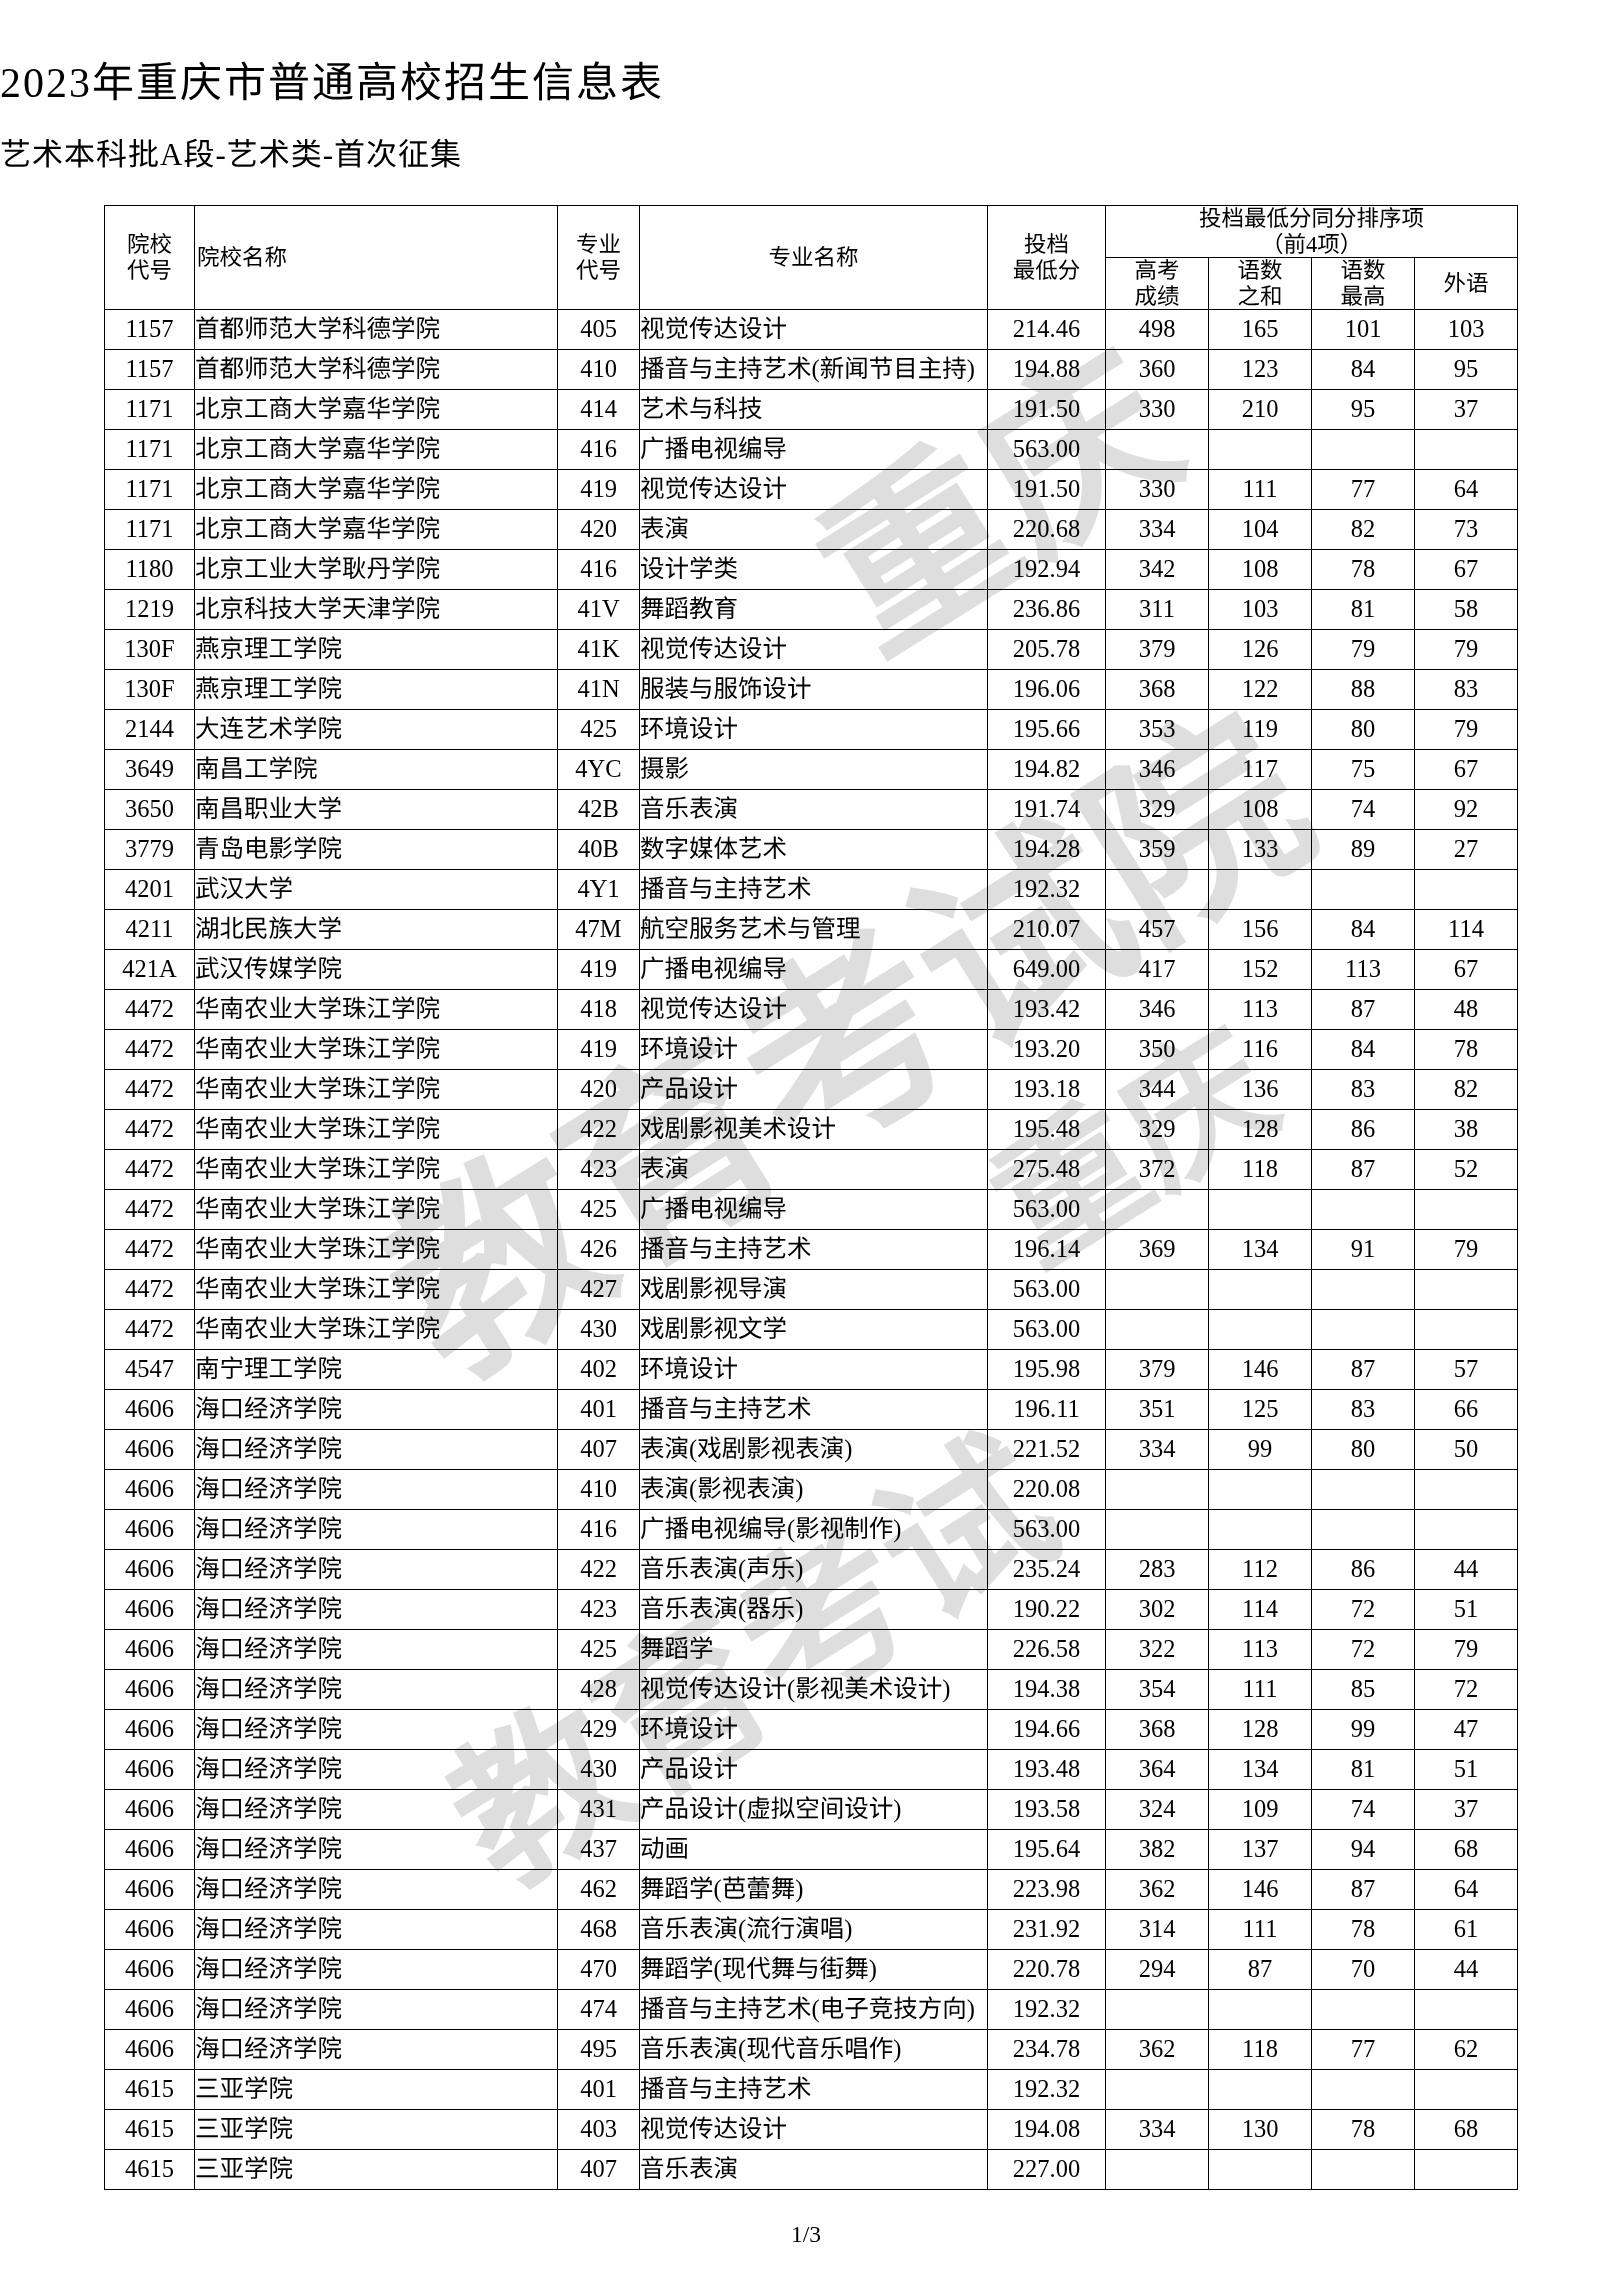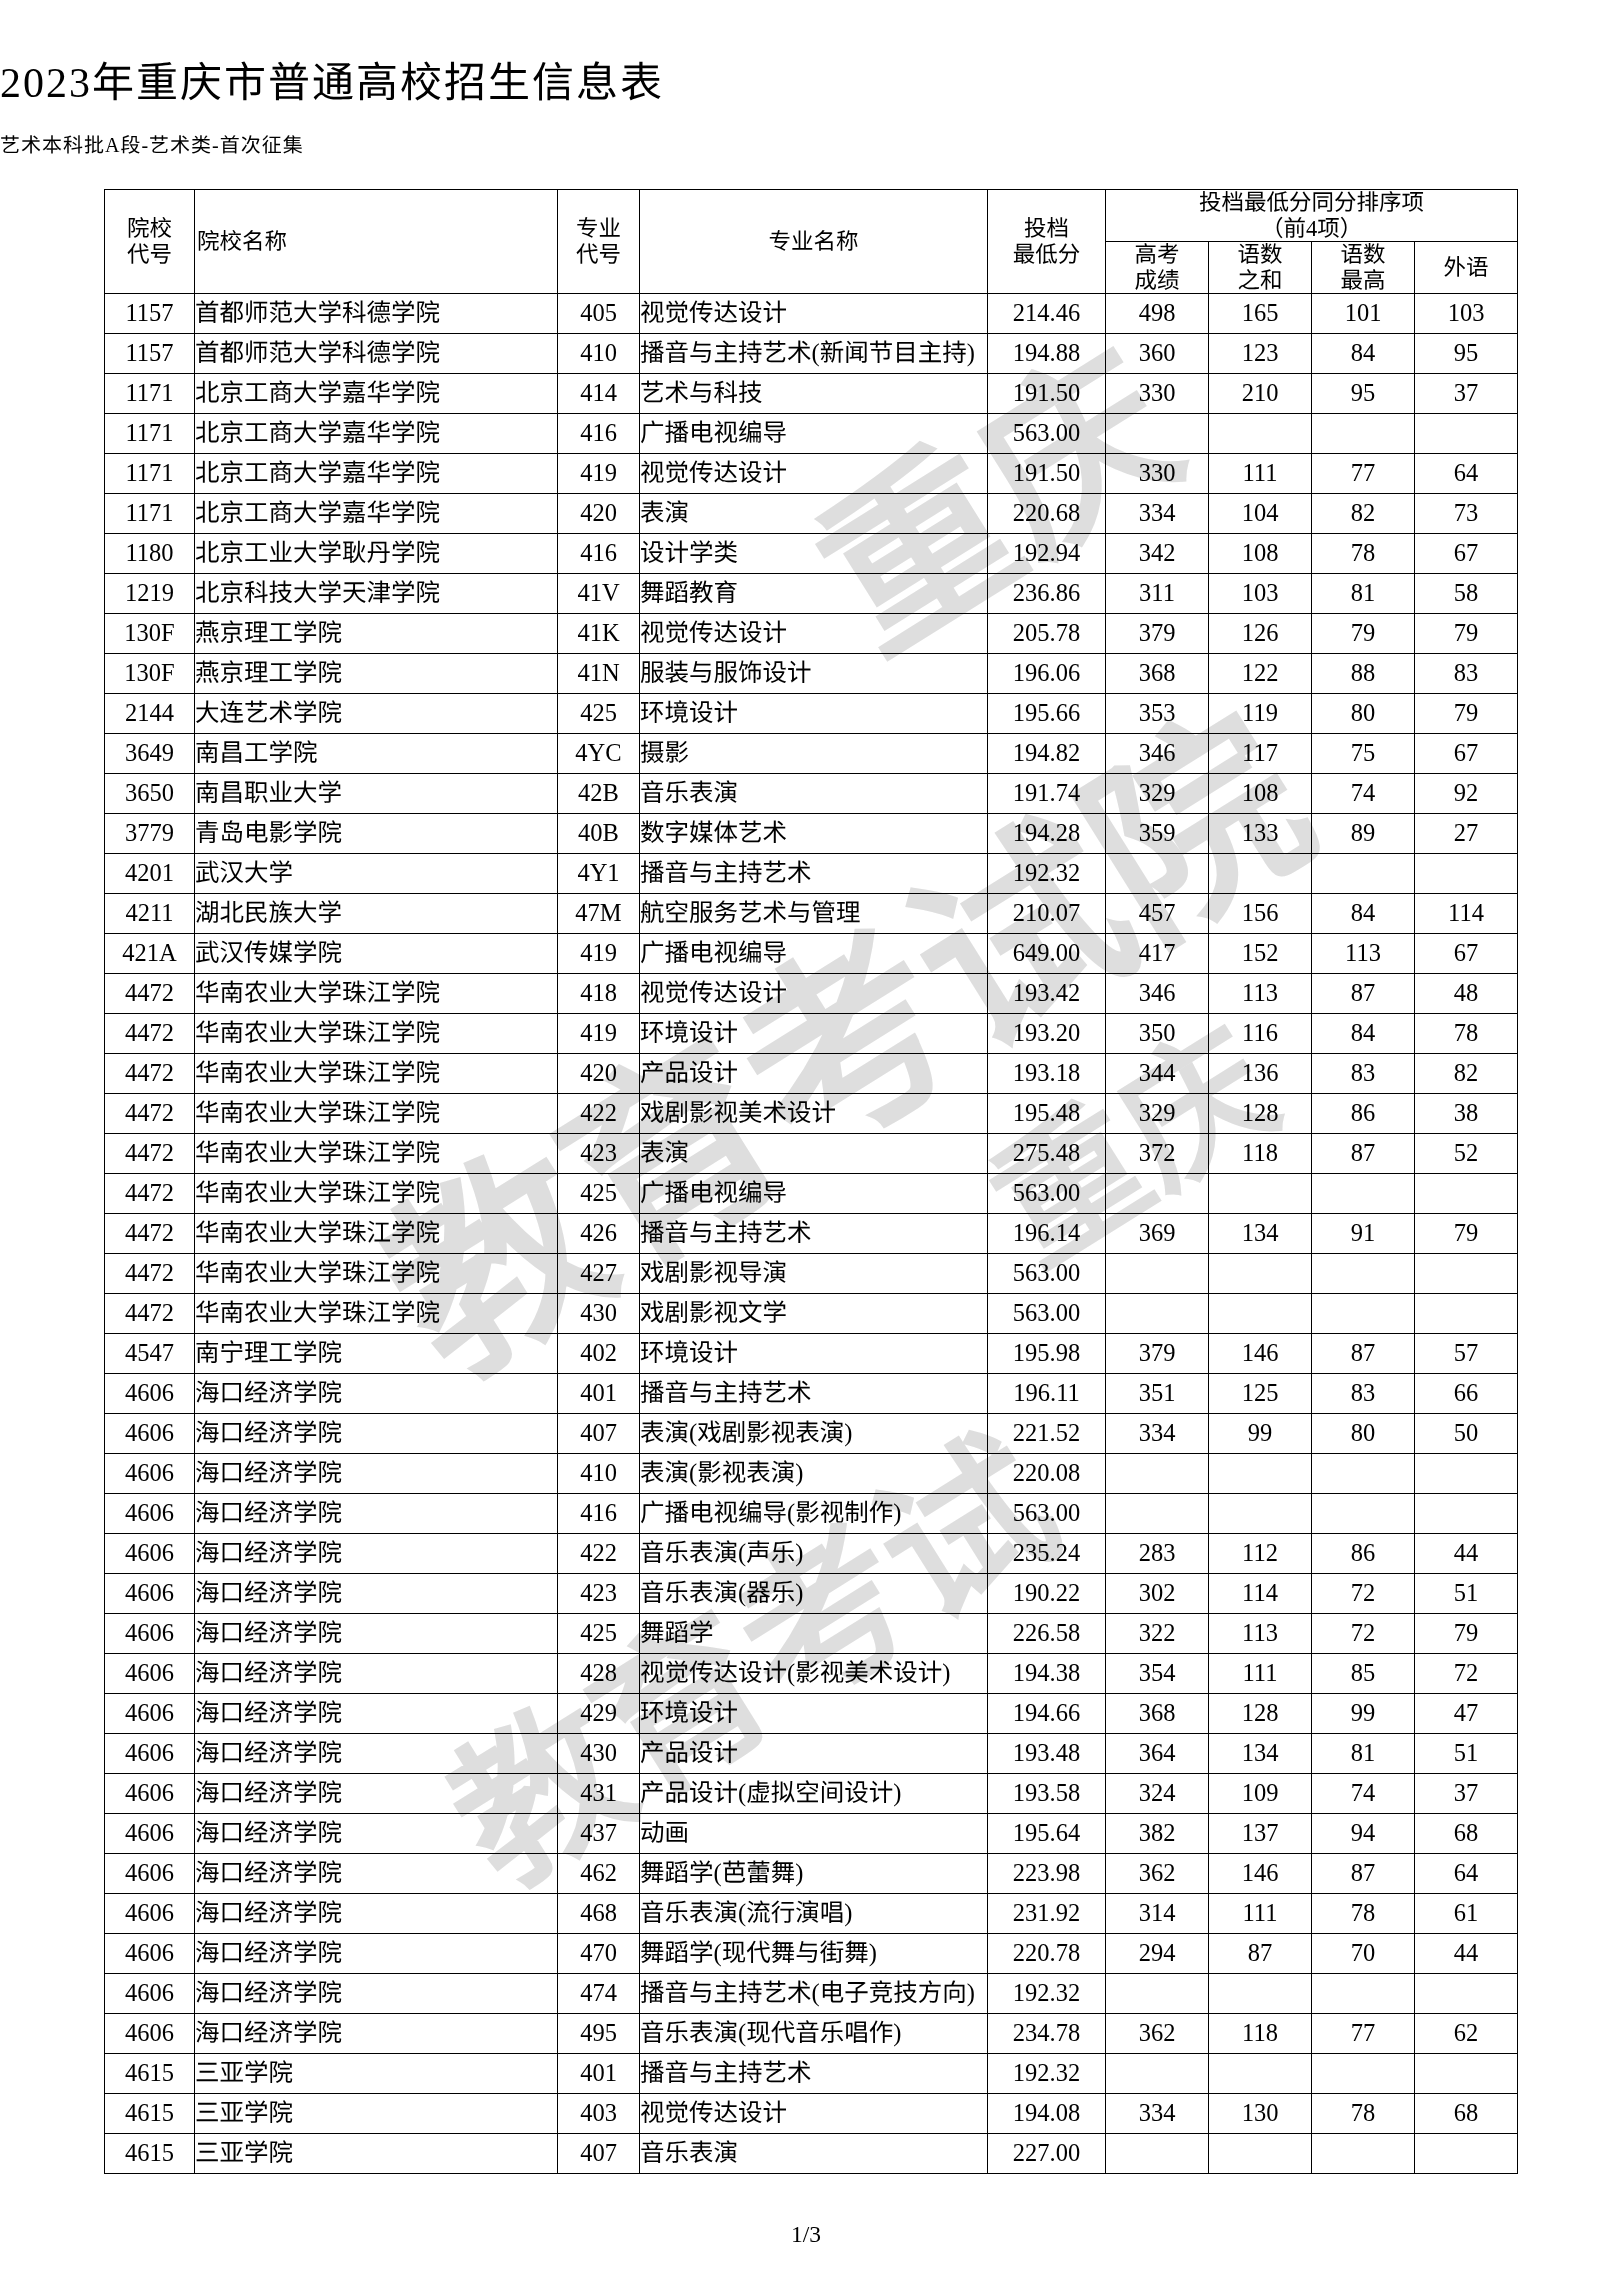--- a/index.html
+++ b/index.html
@@ -49,21 +49,21 @@
     padding-top: 57px;
   }
   .doc-title {
     font-size: 42px;
     letter-spacing: 2px;
     line-height: 1.25;
     margin: 0;
     font-weight: normal;
   }
   .doc-subtitle {
-    font-size: 20px;
+    font-size: 31px;
     letter-spacing: 1px;
     margin: 19.6px 0 0 0;
     font-weight: normal;
   }
 
   
   .table-wrap {
     position: relative;
     z-index: 2;
     margin: 31px 104px 0 104px;

